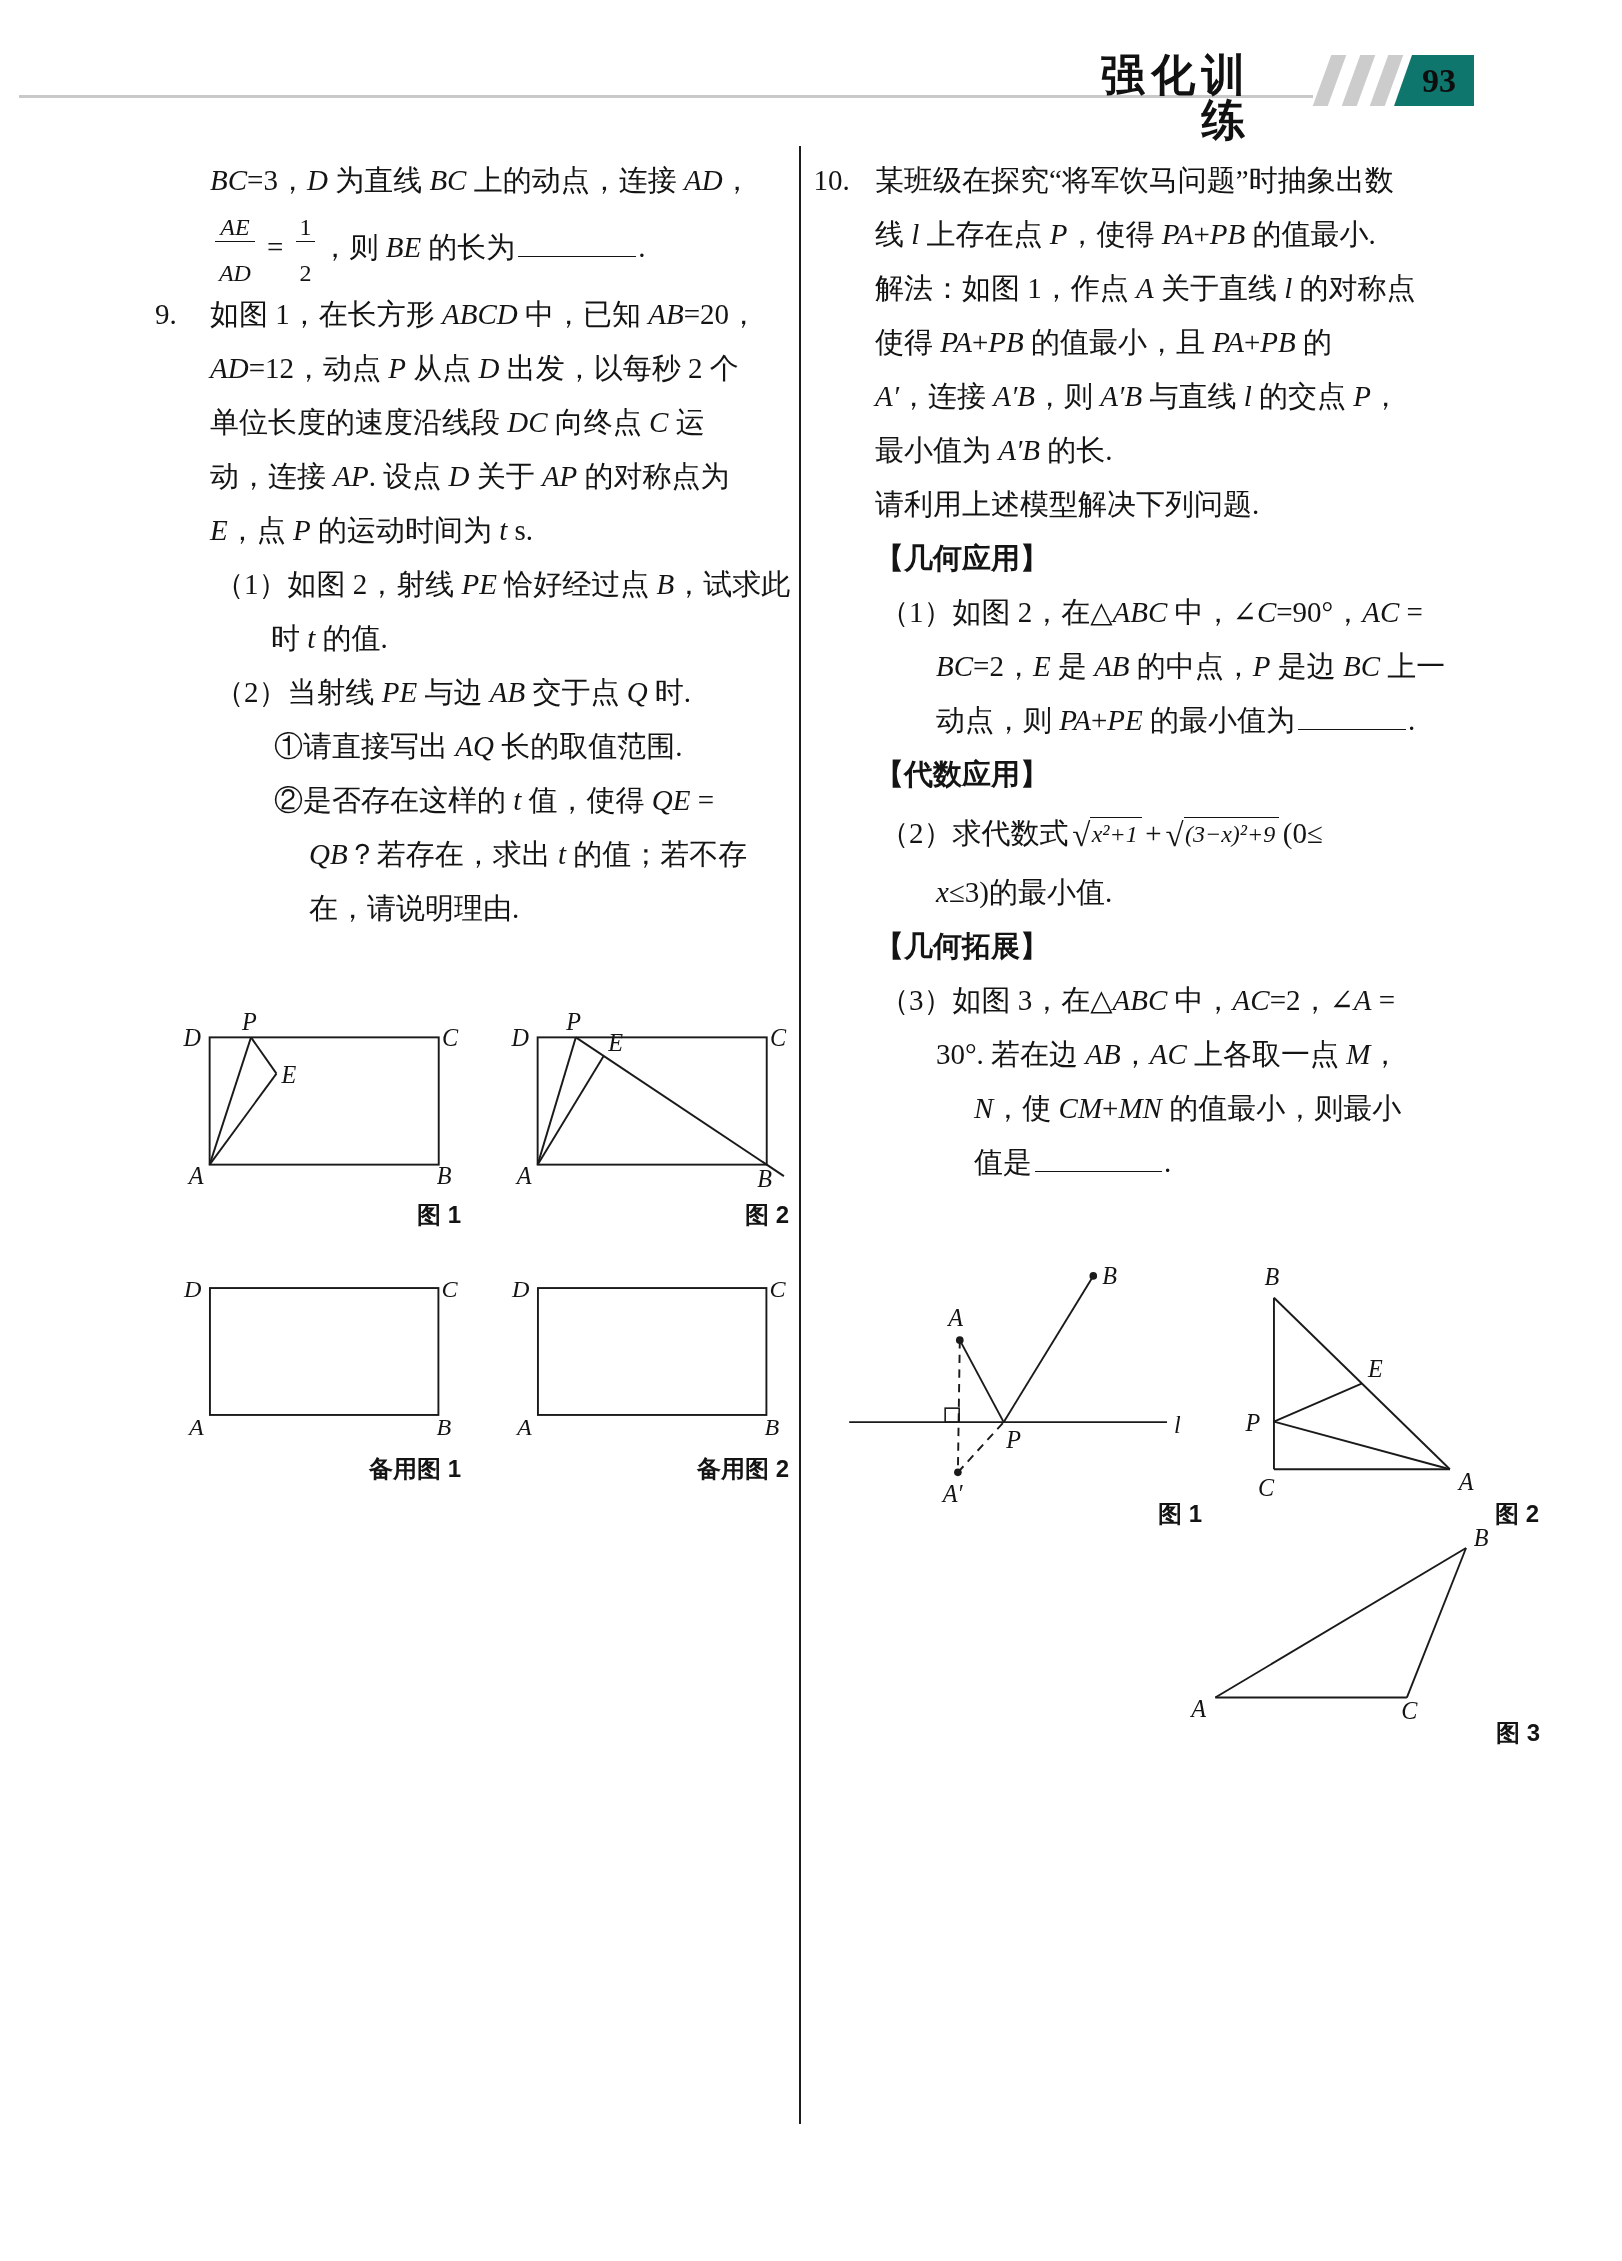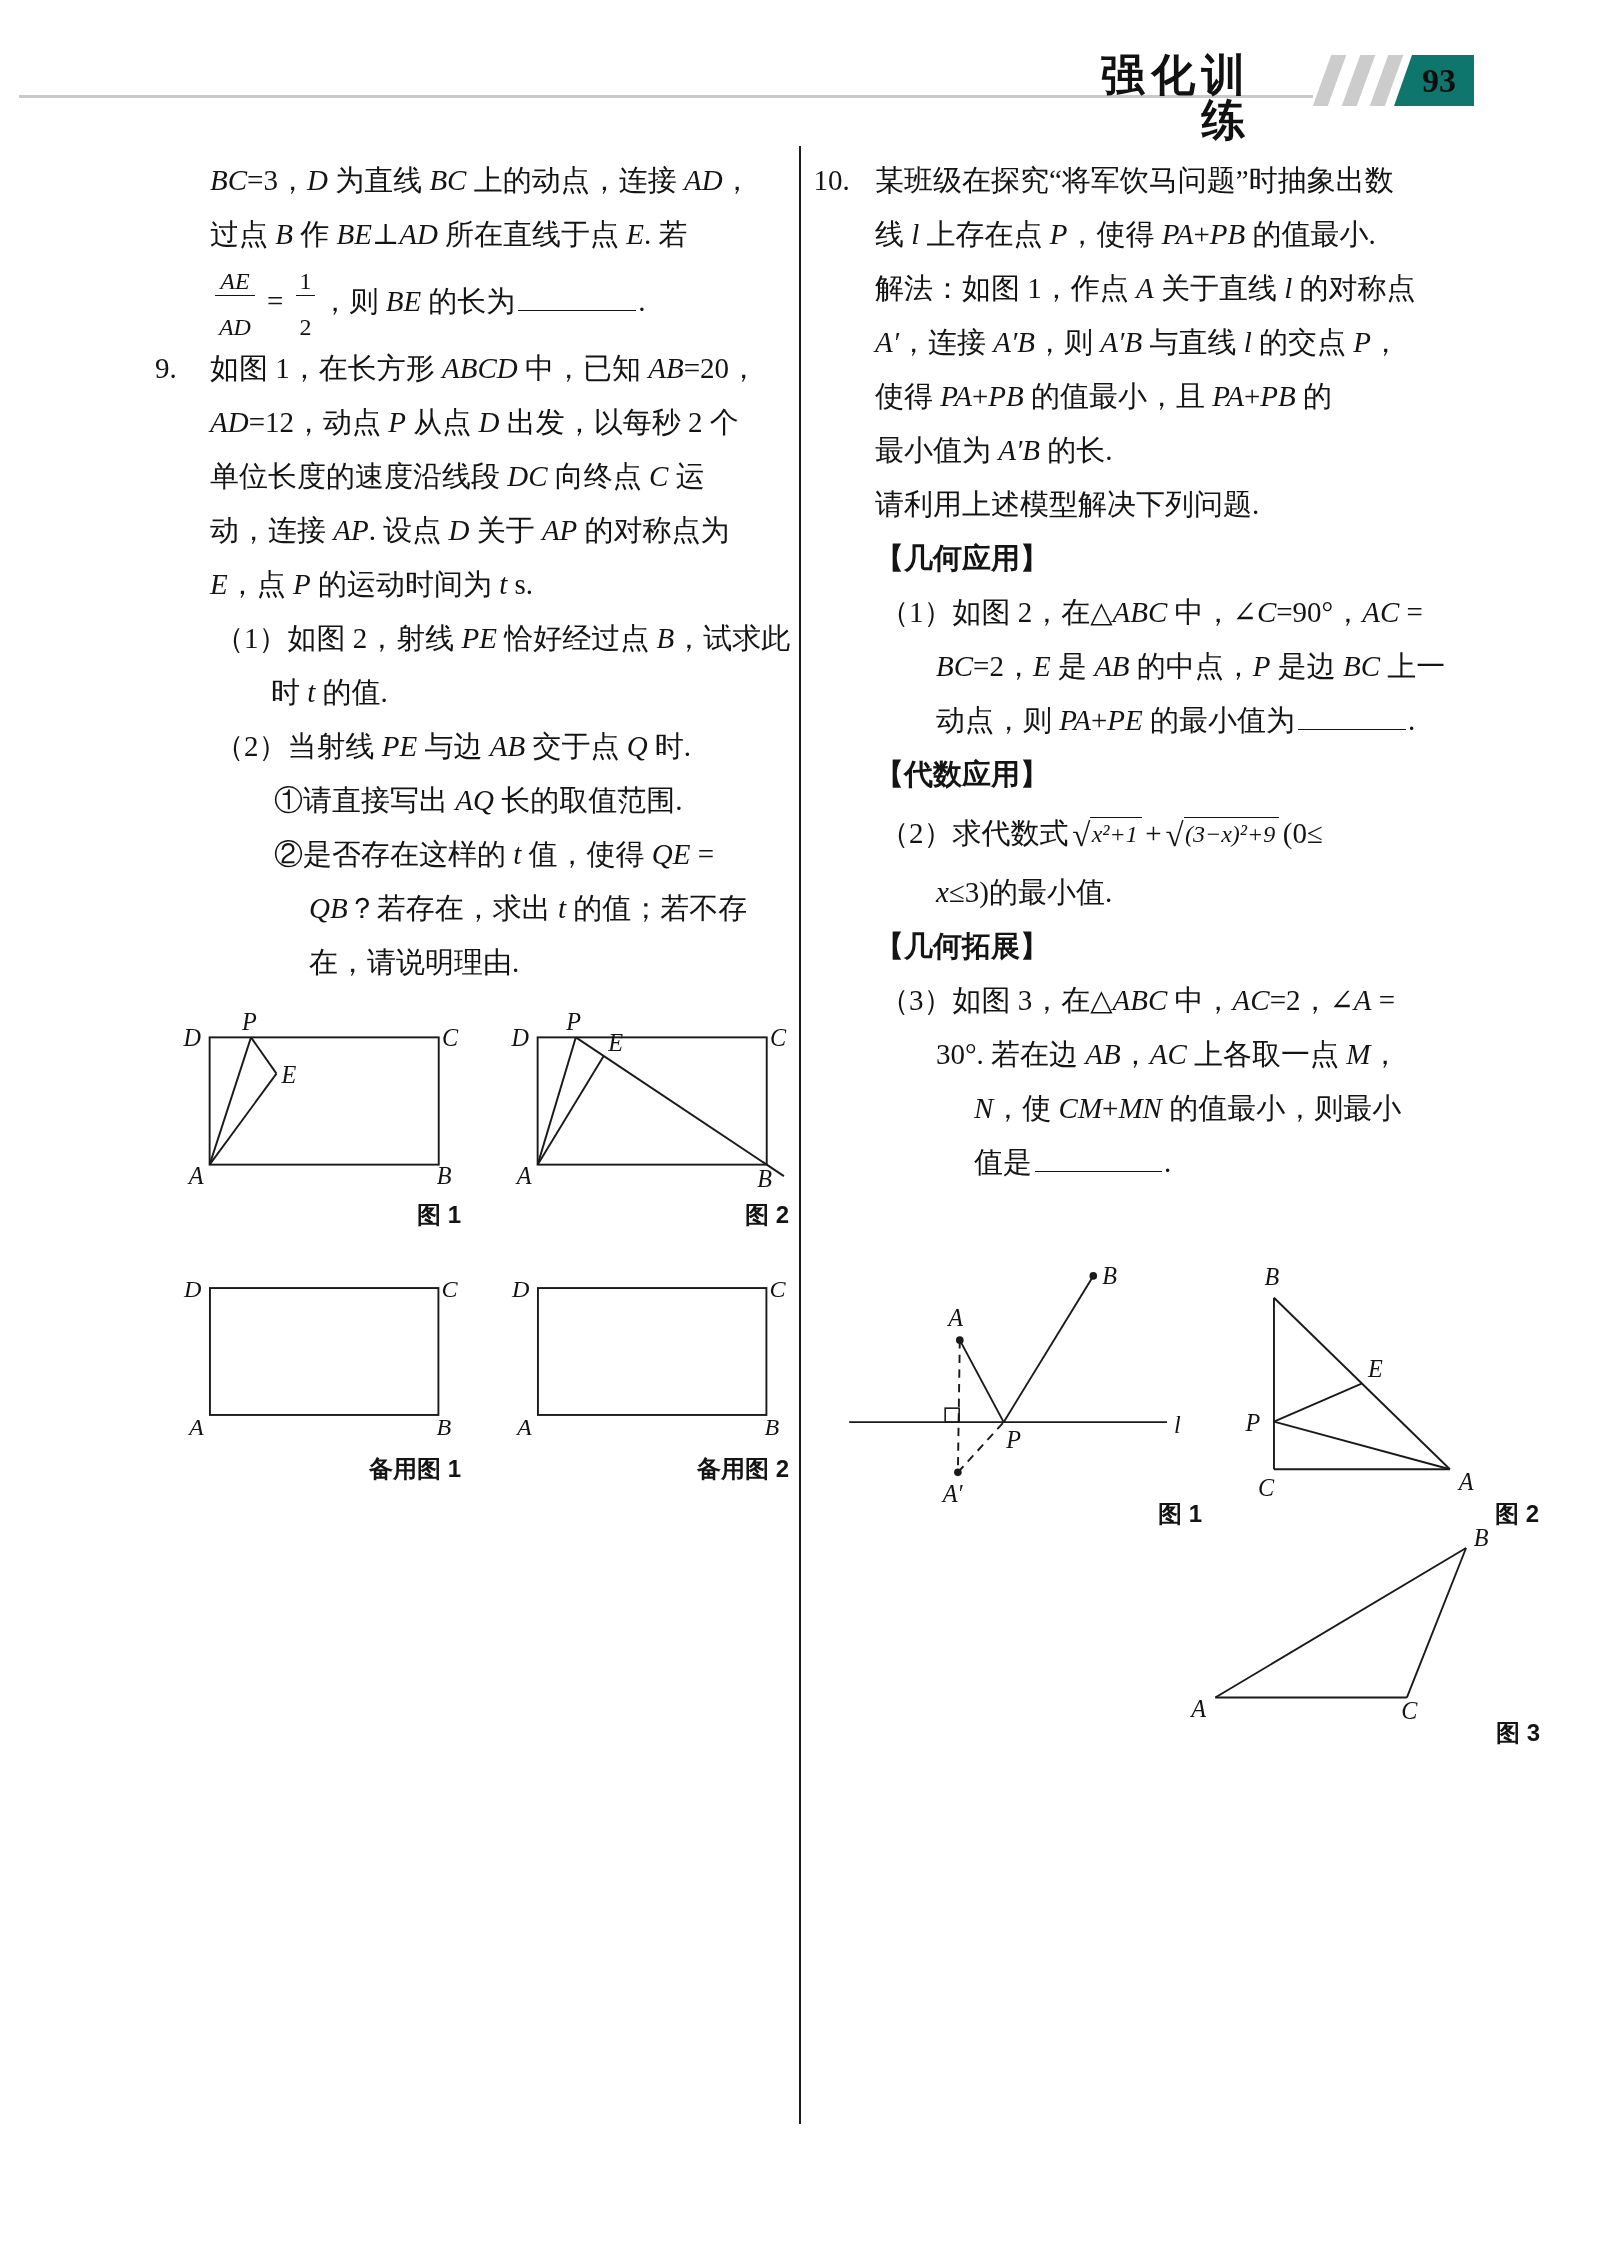--- a/index.html
+++ b/index.html
@@ -58,21 +58,20 @@
 <div class="stripe" style="left:1351px"></div>
 <div class="stripe" style="left:1379px"></div>
 <div class="pagebox">
   <span>93</span>
 </div>
 
 <div class="divider"></div>
 
 <div class="col col-left">
   <div class="tl pad-body"><span class="v">BC</span><span>=3，</span><span class="v">D</span><span> 为直线 </span><span class="v">BC</span><span> 上的动点，连接 </span><span class="v">AD</span><span>，</span></div>
-  <div class="tl pad-body"><span>过点 </span><span class="v">B</span><span> 作 </span><span class="v">BE</span><span>⊥</span><span class="v">AD</span><span> 所在直线于点 </span><span class="v">E</span><span>. 若</span></div>
   <div class="tl pad-body fracline"><span class="frac">
         <span class="fn v">AE</span>
         <span class="fd v">AD</span>
       </span><span> = </span><span class="frac">
         <span class="fn">1</span>
         <span class="fd">2</span>
       </span><span>，则 </span><span class="v">BE</span><span> 的长为</span><span class="blank" style="width: 118px;"></span><span>.</span></div>
 
   <div class="tl pad-body">
     <span class="pnum">9.</span><span><span>如图 1，在长方形 </span><span class="v">ABCD</span><span> 中，已知 </span><span class="v">AB</span><span>=20，</span></span>
@@ -135,22 +134,22 @@
   <text x="402" y="262">B</text>
 </svg>
 <div class="figcap" style="left:509px;top:1453px;width:280px">备用图 2</div>
 
 <div class="col col-right">
   <div class="tl pad-body">
     <span class="pnum pnum10">10.</span><span><span>某班级在探究“将军饮马问题”时抽象出数</span></span>
   </div>
   <div class="tl pad-body"><span>线 </span><span class="v">l</span><span> 上存在点 </span><span class="v">P</span><span>，使得 </span><span class="v">PA</span><span>+</span><span class="v">PB</span><span> 的值最小.</span></div>
   <div class="tl pad-body"><span>解法：如图 1，作点 </span><span class="v">A</span><span> 关于直线 </span><span class="v">l</span><span> 的对称点</span></div>
+  <div class="tl pad-body"><span>使得 </span><span class="v">PA</span><span>+</span><span class="v">PB</span><span> 的值最小，且 </span><span class="v">PA</span><span>+</span><span class="v">PB</span><span> 的</span></div>
   <div class="tl pad-body"><span class="v">A′</span><span>，连接 </span><span class="v">A′B</span><span>，则 </span><span class="v">A′B</span><span> 与直线 </span><span class="v">l</span><span> 的交点 </span><span class="v">P</span><span>，</span></div>
-  <div class="tl pad-body"><span>使得 </span><span class="v">PA</span><span>+</span><span class="v">PB</span><span> 的值最小，且 </span><span class="v">PA</span><span>+</span><span class="v">PB</span><span> 的</span></div>
   <div class="tl pad-body"><span>最小值为 </span><span class="v">A′B</span><span> 的长.</span></div>
   <div class="tl pad-body"><span>请利用上述模型解决下列问题.</span></div>
   <div class="tl pad-body sect">【几何应用】</div>
   <div class="tl pad-item"><span>（1）如图 2，在△</span><span class="v">ABC</span><span> 中，∠</span><span class="v">C</span><span>=90°，</span><span class="v">AC</span><span> =</span></div>
   <div class="tl pad-c1"><span class="v">BC</span><span>=2，</span><span class="v">E</span><span> 是 </span><span class="v">AB</span><span> 的中点，</span><span class="v">P</span><span> 是边 </span><span class="v">BC</span><span> 上一</span></div>
   <div class="tl pad-c1"><span>动点，则 </span><span class="v">PA</span><span>+</span><span class="v">PE</span><span> 的最小值为</span><span class="blank" style="width: 108px;"></span><span>.</span></div>
   <div class="tl pad-body sect">【代数应用】</div>
   <div class="tl pad-item radline"><span>（2）求代数式</span><span class="rad">
         <span class="rq">√</span>
         <span class="rc">x²+1</span>

